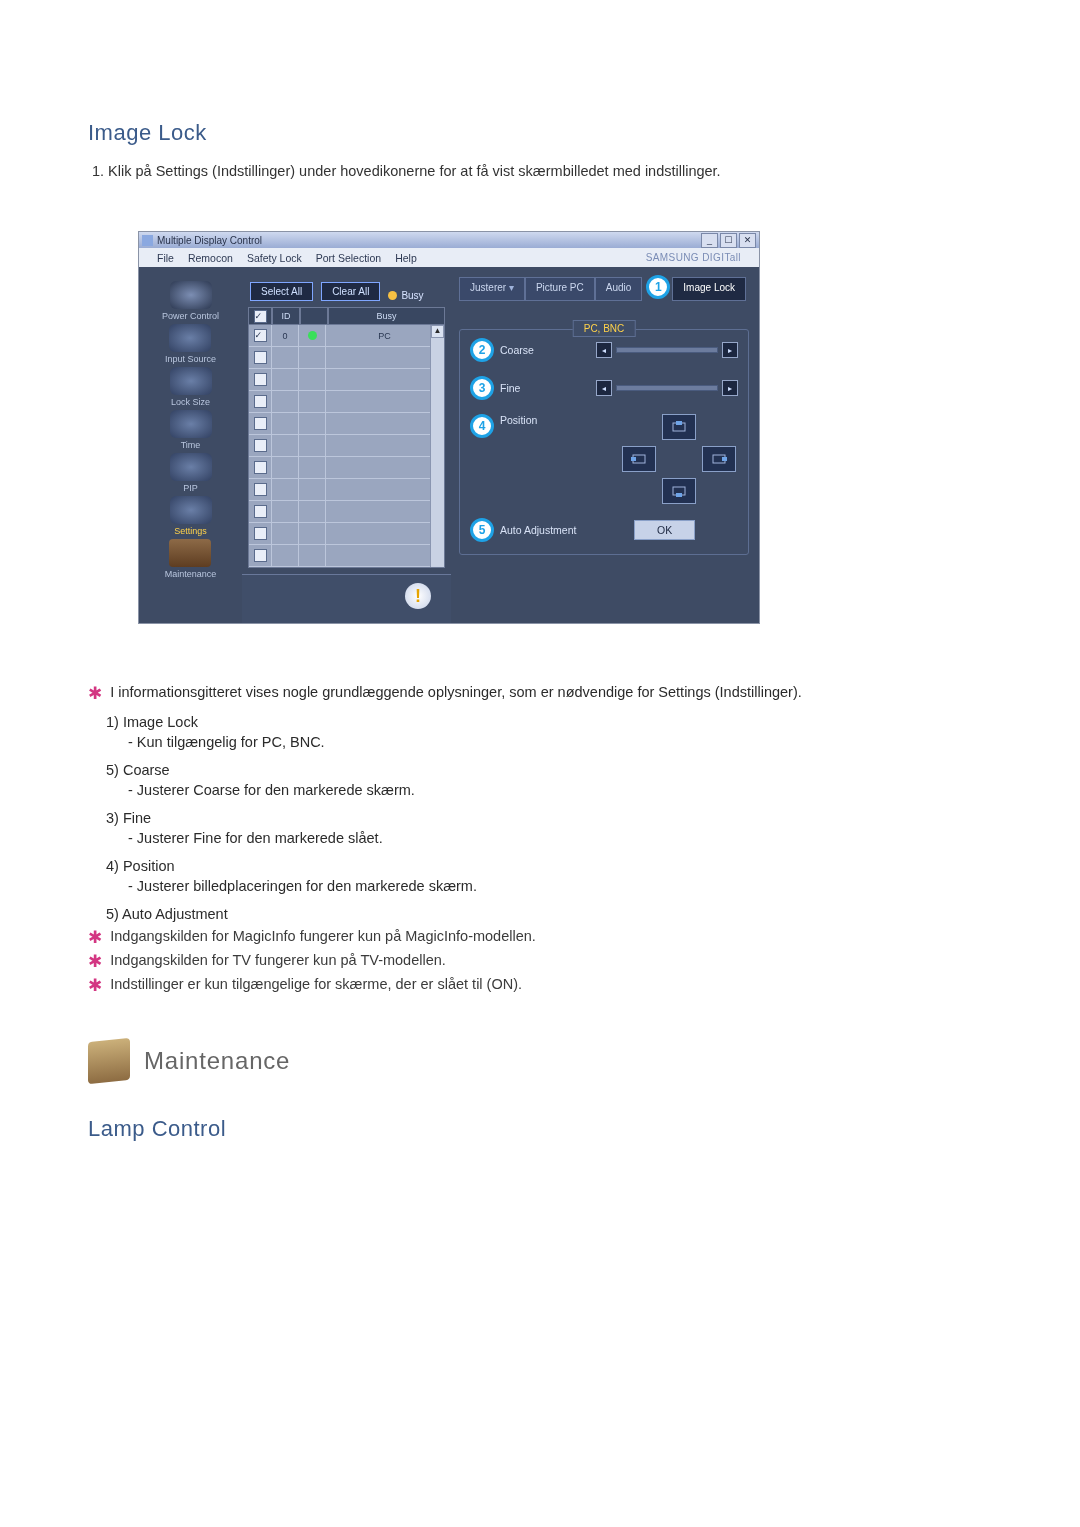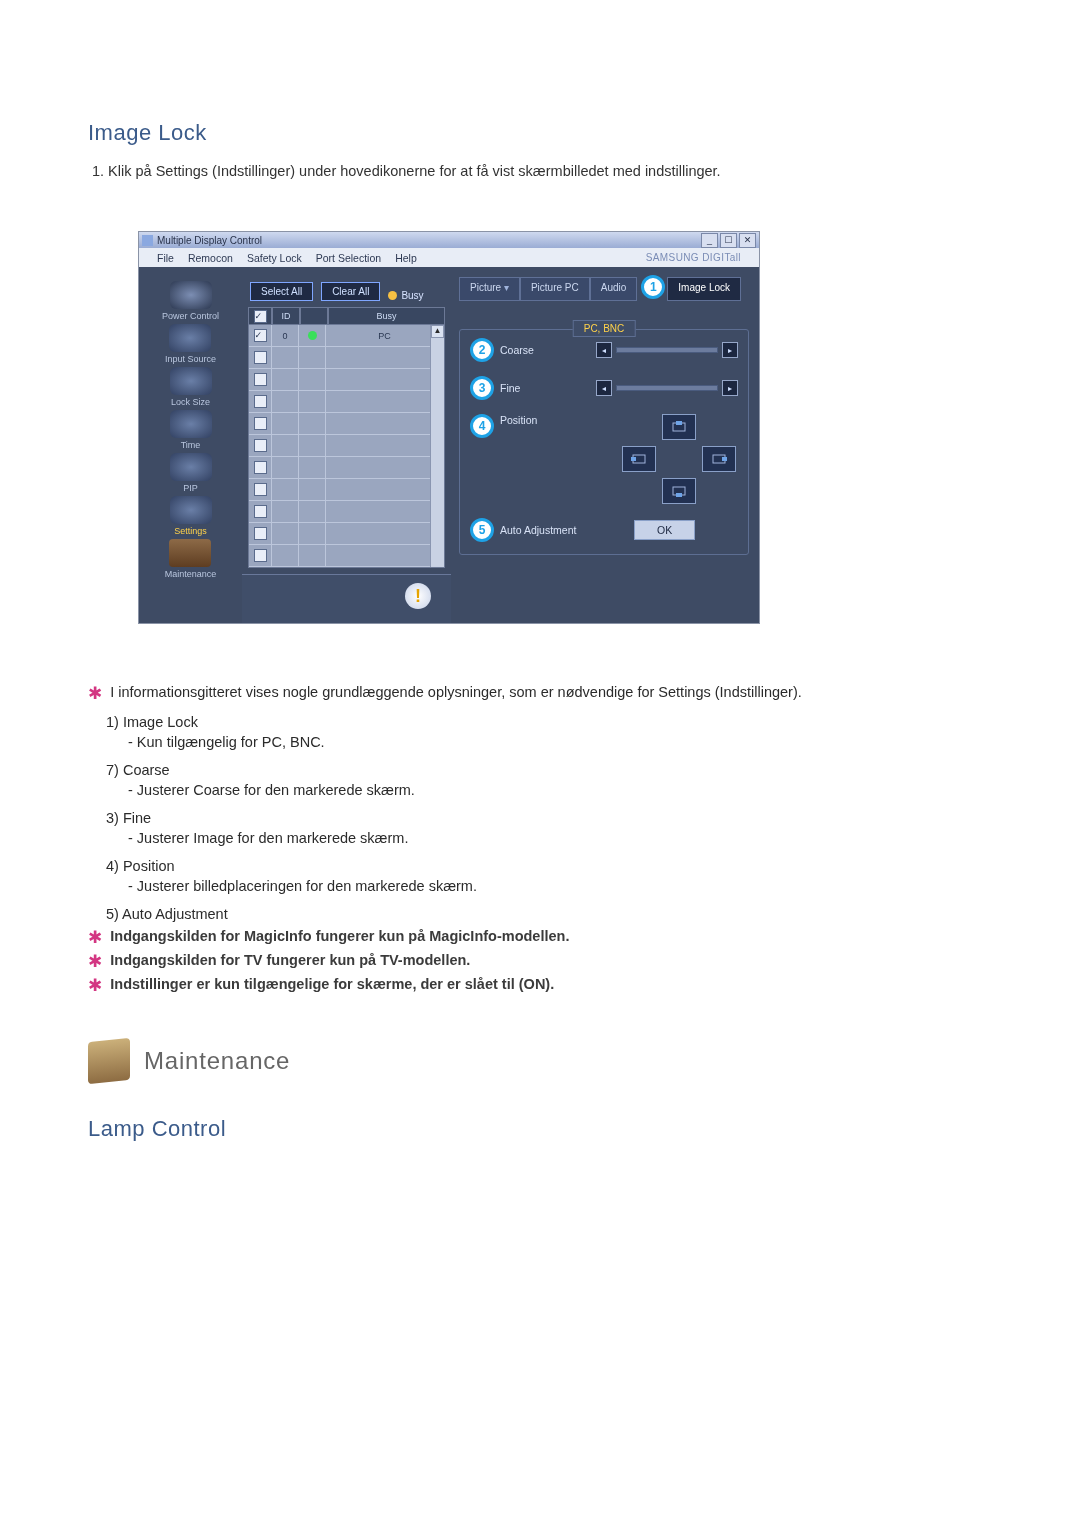--- a/index.html
+++ b/index.html
@@ -66,21 +66,21 @@
   .sl-track{flex:1;height:4px;background:#6c7c9e;border:1px solid #4a5b7e}
   .pos-grid{display:grid;grid-template-columns:34px 34px 34px;grid-template-rows:26px 26px 26px;gap:6px;margin-left:26px}
   .pos-btn{border:1px solid #8aa0c8;background:#223152;display:flex;align-items:center;justify-content:center;cursor:pointer}
   .pos-btn svg{display:block}
   .pos-blank{visibility:hidden}
   .ok-btn{padding:3px 22px;border:1px solid #8aa0c8;background:#c7d2e8;color:#1c2740;font-size:10.5px;cursor:pointer;margin-left:18px}
 
   
   .star-line{display:flex;align-items:flex-start;gap:8px;margin:6px 0;font-size:14.5px}
   .star{color:#d33682;font-size:17px;line-height:1;margin-top:1px}
-  .bold{font-weight:bold;color:#3b3b3b}
+  .bold{font-weight:normal;color:#3b3b3b}
   .num-item{margin:12px 0 4px 18px;font-size:14.5px}
   .sub{margin:2px 0 2px 40px;font-size:14.5px}
   .section-head{display:flex;align-items:center;gap:14px;margin-top:46px}
   .section-ico{width:42px;height:42px;background:linear-gradient(#cbb07a,#8d6c42);transform:skewY(-6deg);border-radius:4px}
   .section-title{font-size:24px;color:#666;letter-spacing:.8px}
   .h2b{font-size:22px;color:#3b5b8a;margin:34px 0 0 0;font-weight:normal;letter-spacing:.5px}
 </style>
 </head>
 <body>
 
@@ -260,21 +260,21 @@
               </div>
           </div>
 
           <div class="status-strip">
             <div class="warn-circ">!</div>
           </div>
         </div>
 
         <div class="right">
           <div class="tab-row">
-            <div class="tab drop">Picture</div>
+            <div class="tab drop">Justerer</div>
             <div class="tab">Picture PC</div>
             <div class="tab">Audio</div>
             <span class="callout tab-call">1</span>
             <div class="tab active">Image Lock</div>
           </div>
 
           <div class="panel">
             <div class="panel-title">PC, BNC</div>
 
             <div class="ctrl-row">
@@ -345,24 +345,24 @@
   </div>
 
   <div class="star-line">
       <span class="star">✱</span>
       <span>I informationsgitteret vises nogle grundlæggende oplysninger, som er nødvendige for Settings (Indstillinger).</span>
     </div>
 
   <div id="notes-list">
       <div class="num-item">1)  Image Lock</div>
       <div class="sub">- Kun tilgængelig for PC, BNC.</div>
-      <div class="num-item">7)  Coarse</div>
+      <div class="num-item">5)  Coarse</div>
       <div class="sub">- Justerer Coarse for den markerede skærm.</div>
       <div class="num-item">3)  Fine</div>
-      <div class="sub">- Justerer Image for den markerede skærm.</div>
+      <div class="sub">- Justerer Fine for den markerede slået.</div>
       <div class="num-item">4)  Position</div>
       <div class="sub">- Justerer billedplaceringen for den markerede skærm.</div>
       <div class="num-item">5)  Auto Adjustment</div>
     </div>
 
   <div class="star-line">
       <span class="star">✱</span>
       <span class="bold">Indgangskilden for MagicInfo fungerer kun på MagicInfo-modellen.</span>
     </div>
   <div class="star-line">

